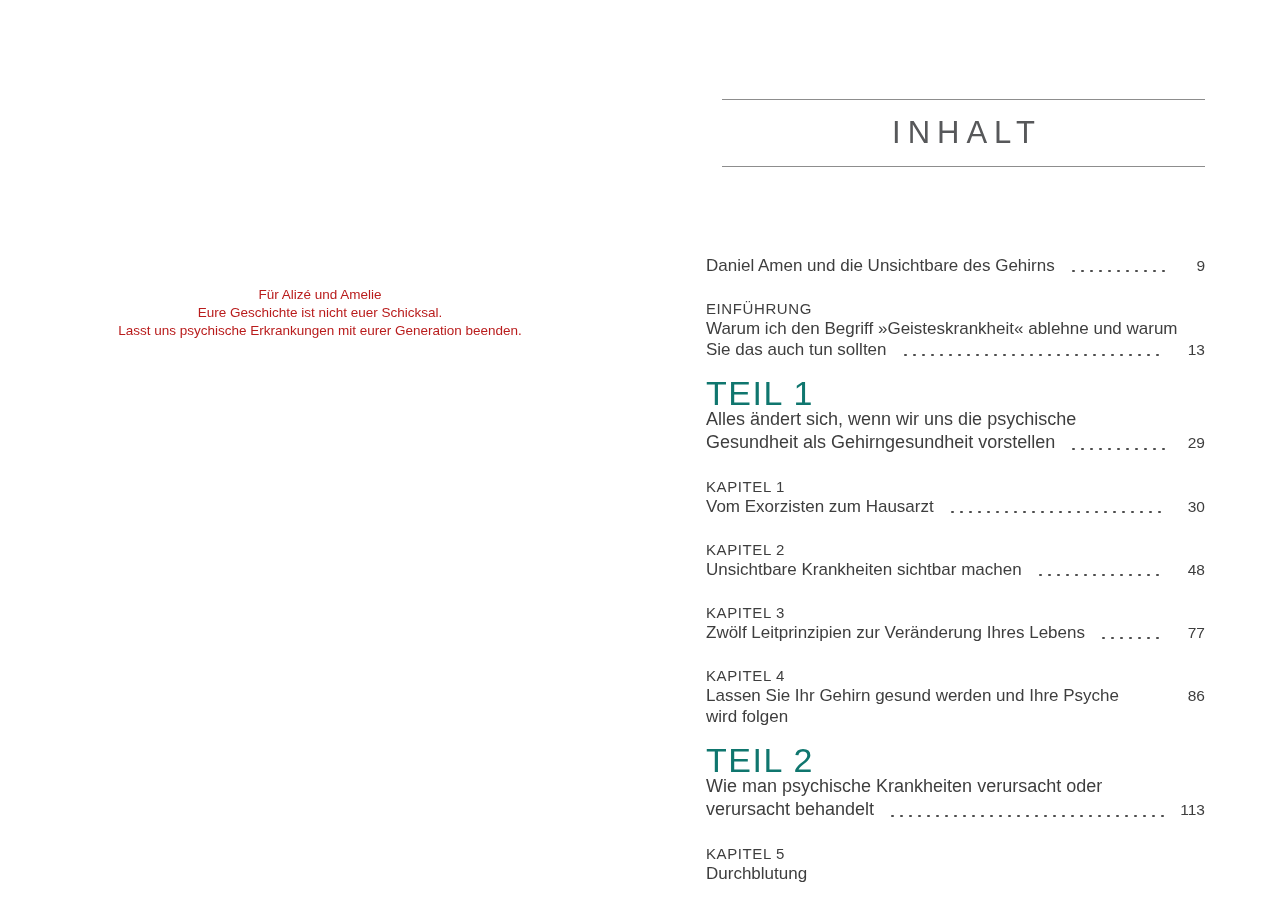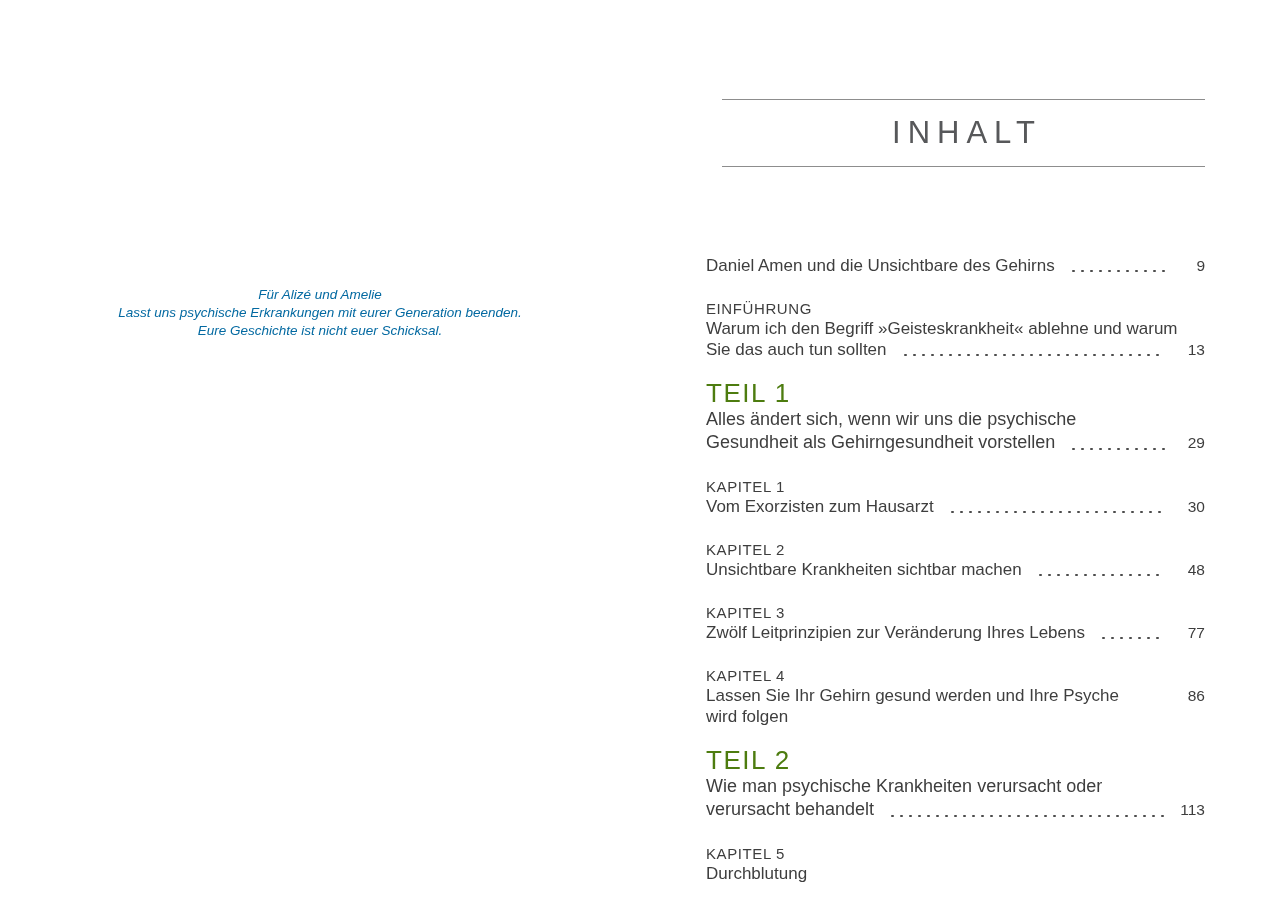--- a/index.html
+++ b/index.html
@@ -5,44 +5,44 @@
   html, body { margin:0; padding:0; }
   body {
     width:1280px; height:903px; position:relative; overflow:hidden;
     background:#ffffff; color:#3e3e3e;
     font-family:"Liberation Sans", sans-serif;
     -webkit-font-smoothing:antialiased;
   }
   .left-page { position:absolute; left:0; top:0; width:640px; height:903px; }
   .dedication {
     position:absolute; left:30px; right:30px; top:286px;
-    text-align:center; font-style:italic; font-weight:300;
-    font-size:13.5px; line-height:18px; color:#0369a1;
+    text-align:center; font-weight:300;
+    font-size:13.5px; line-height:18px; color:#b91c1c;
   }
   .right-page { position:absolute; left:706px; top:0; width:499px; height:903px; }
   .toc-header {
     position:absolute; left:16px; right:0; top:99px; height:66px;
     border-top:1px solid #8d8d8d; border-bottom:1px solid #8d8d8d;
     display:flex; align-items:center; justify-content:center;
   }
   .toc-title {
     font-size:31px; letter-spacing:7px; font-weight:300;
     color:#57585a; padding-left:7px; 
   }
   .toc { position:absolute; left:0; top:255px; width:499px; }
   .entry { margin-top:24px; }
   .entry.first { margin-top:0; }
   .entry.part { margin-top:18px; }
   .sec-heading {
     font-size:15px; line-height:18px; letter-spacing:0.6px;
     font-weight:300; color:#3e3e3e;
   }
   .part-heading {
-    font-size:26px; line-height:30px; letter-spacing:1.5px;
-    font-weight:300; color:#4d7c0f;
+    font-size:34px; line-height:30px; letter-spacing:1.5px;
+    font-weight:300; color:#0f766e;
   }
   .line, .row { font-size:17px; line-height:21px; font-weight:300; color:#3e3e3e; }
   .part .line, .part .row { font-size:18px; line-height:23px; }
   .row { display:flex; align-items:baseline; }
   .leader {
     flex:1 1 auto; align-self:flex-end; height:15px;
     margin:0 10px 0 14px;
     background-image:radial-gradient(circle, #4c4c4c 1.05px, rgba(0,0,0,0) 1.35px);
     background-size:9px 4px; background-repeat:repeat-x;
     background-position:left bottom 3px;
@@ -52,22 +52,22 @@
     flex:0 0 auto; min-width:30px; text-align:right;
     font-size:15.5px; font-weight:300; color:#3e3e3e;
   }
 </style>
 </head>
 <body>
 
 <div class="left-page">
   <div class="dedication">
     <div>Für Alizé und Amelie</div>
+    <div>Eure Geschichte ist nicht euer Schicksal.</div>
     <div>Lasst uns psychische Erkrankungen mit eurer Generation beenden.</div>
-    <div>Eure Geschichte ist nicht euer Schicksal.</div>
   </div>
 </div>
 
 <div class="right-page">
 
   <div class="toc-header">
     <div class="toc-title">INHALT</div>
   </div>
 
   <div class="toc">

